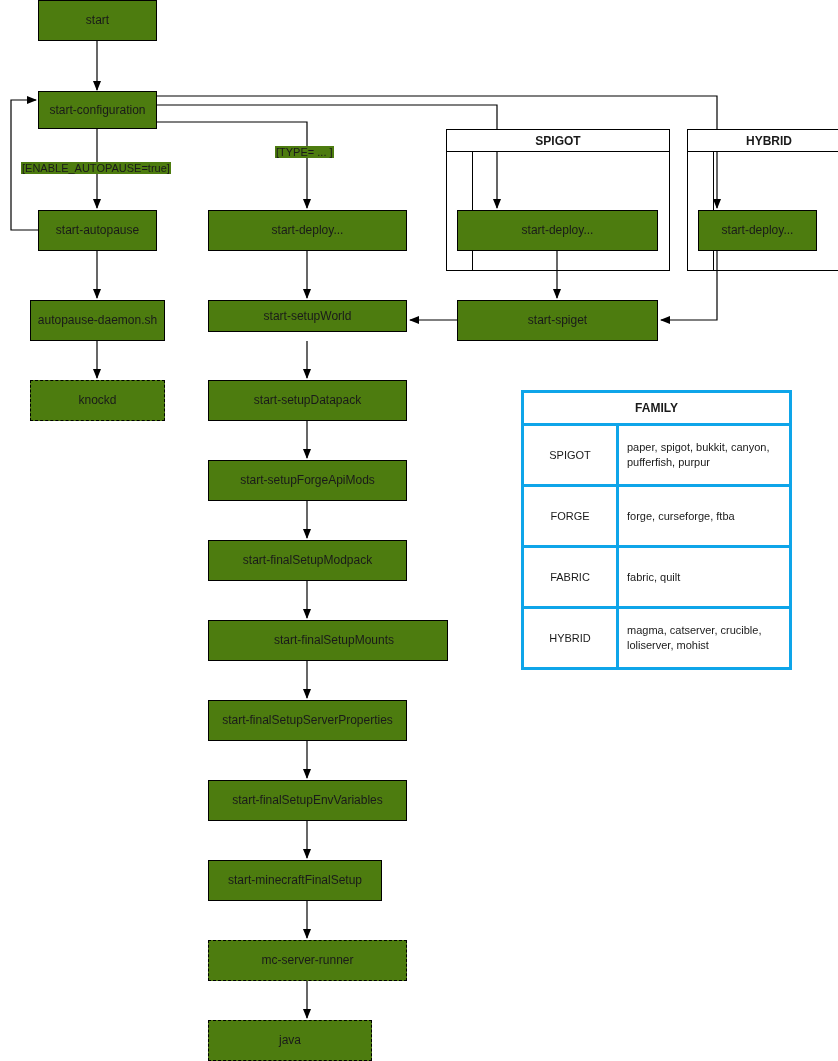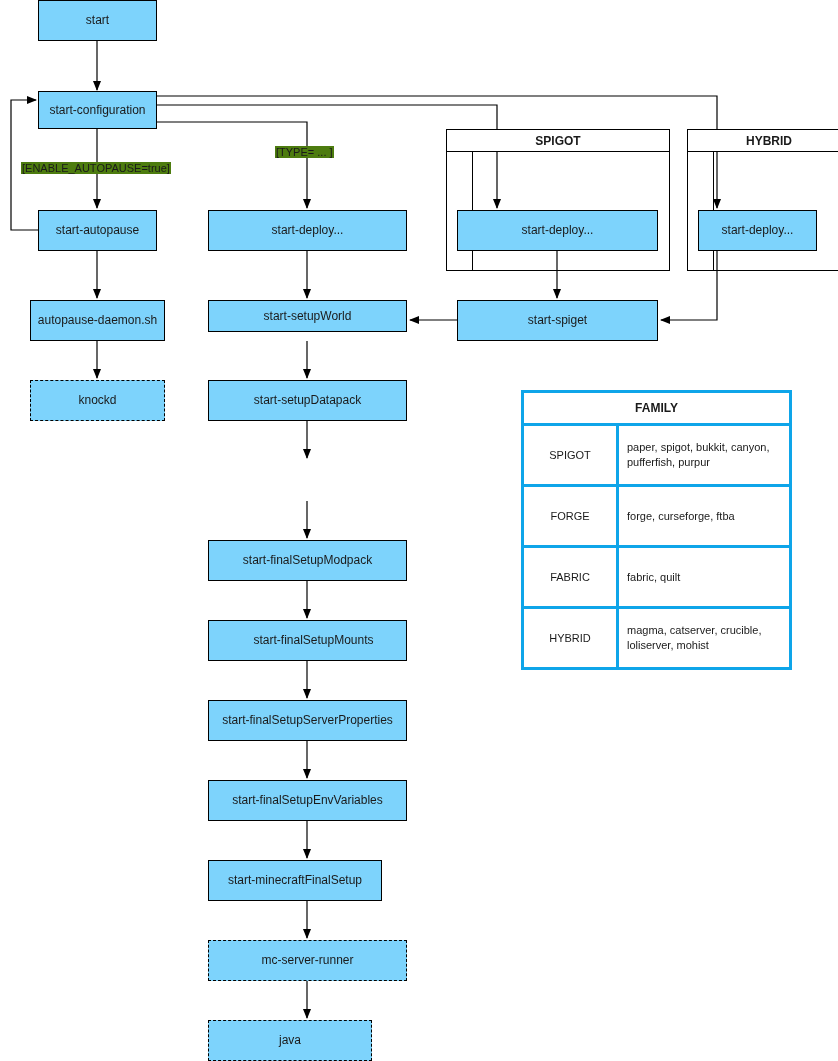--- a/index.html
+++ b/index.html
@@ -20,21 +20,21 @@
     left: 0;
     top: 0;
     width: 838px;
     height: 1061px;
     pointer-events: none;
   }
   .node {
     position: absolute;
     box-sizing: border-box;
     border: 1px solid #000000;
-    background: #7dd3fc;
+    background: #4d7c0f;
     display: flex;
     align-items: center;
     justify-content: center;
     font-size: 12px;
     color: #1a1a1a;
     text-align: center;
     line-height: 1.2;
     z-index: 2;
   }
   .node.dashed {
@@ -193,24 +193,25 @@
   <div class="node" style="left:457px; top:210px; width:201px; height:41px;">start-deploy...</div>
 
   <div class="node" style="left:698px; top:210px; width:119px; height:41px;">start-deploy...</div>
 
   <div class="node" style="left:457px; top:300px; width:201px; height:41px;">start-spiget</div>
 
   <div class="node" style="left:208px; top:300px; width:199px; height:32px;">start-setupWorld</div>
 
   <div class="node" style="left:208px; top:380px; width:199px; height:41px;">start-setupDatapack</div>
 
+  <div class="node" style="left:208px; top:460px; width:199px; height:41px;">start-setupForgeApiMods</div>
 
   <div class="node" style="left:208px; top:540px; width:199px; height:41px;">start-finalSetupModpack</div>
 
-  <div class="node" style="left:208px; top:620px; width:199px; height:41px;padding-left:12px;">start-finalSetupMounts</div>
+  <div class="node" style="left:208px; top:620px; width:240px; height:41px;padding-left:12px;">start-finalSetupMounts</div>
 
   <div class="node" style="left:208px; top:700px; width:199px; height:41px;">start-finalSetupServerProperties</div>
 
   <div class="node" style="left:208px; top:780px; width:199px; height:41px;">start-finalSetupEnvVariables</div>
 
   <div class="node" style="left:208px; top:860px; width:174px; height:41px;">start-minecraftFinalSetup</div>
 
   <div class="node dashed" style="left:208px; top:940px; width:199px; height:41px;">mc-server-runner</div>
 
   <div class="node dashed" style="left:208px; top:1020px; width:164px; height:41px;">java</div>

